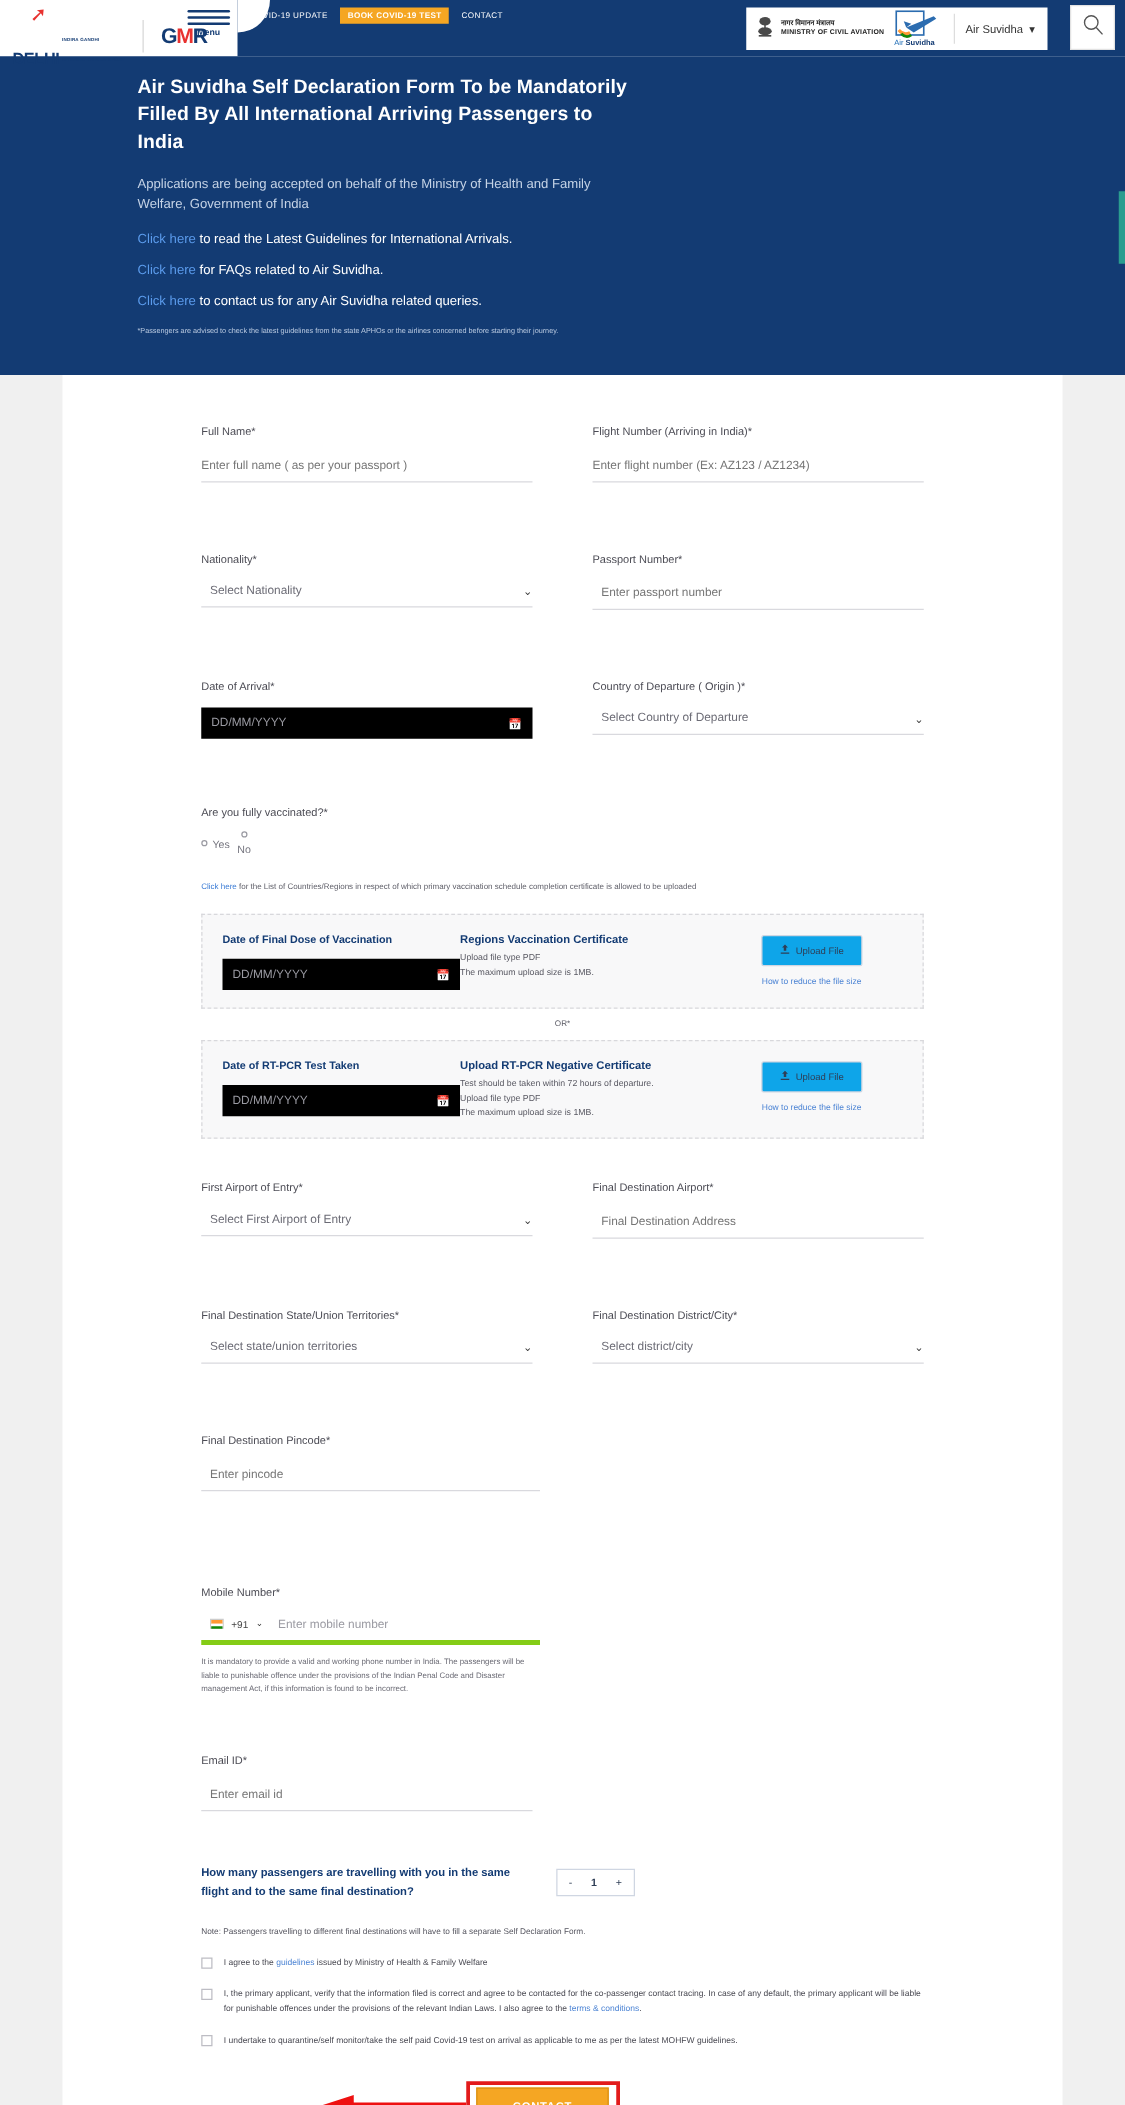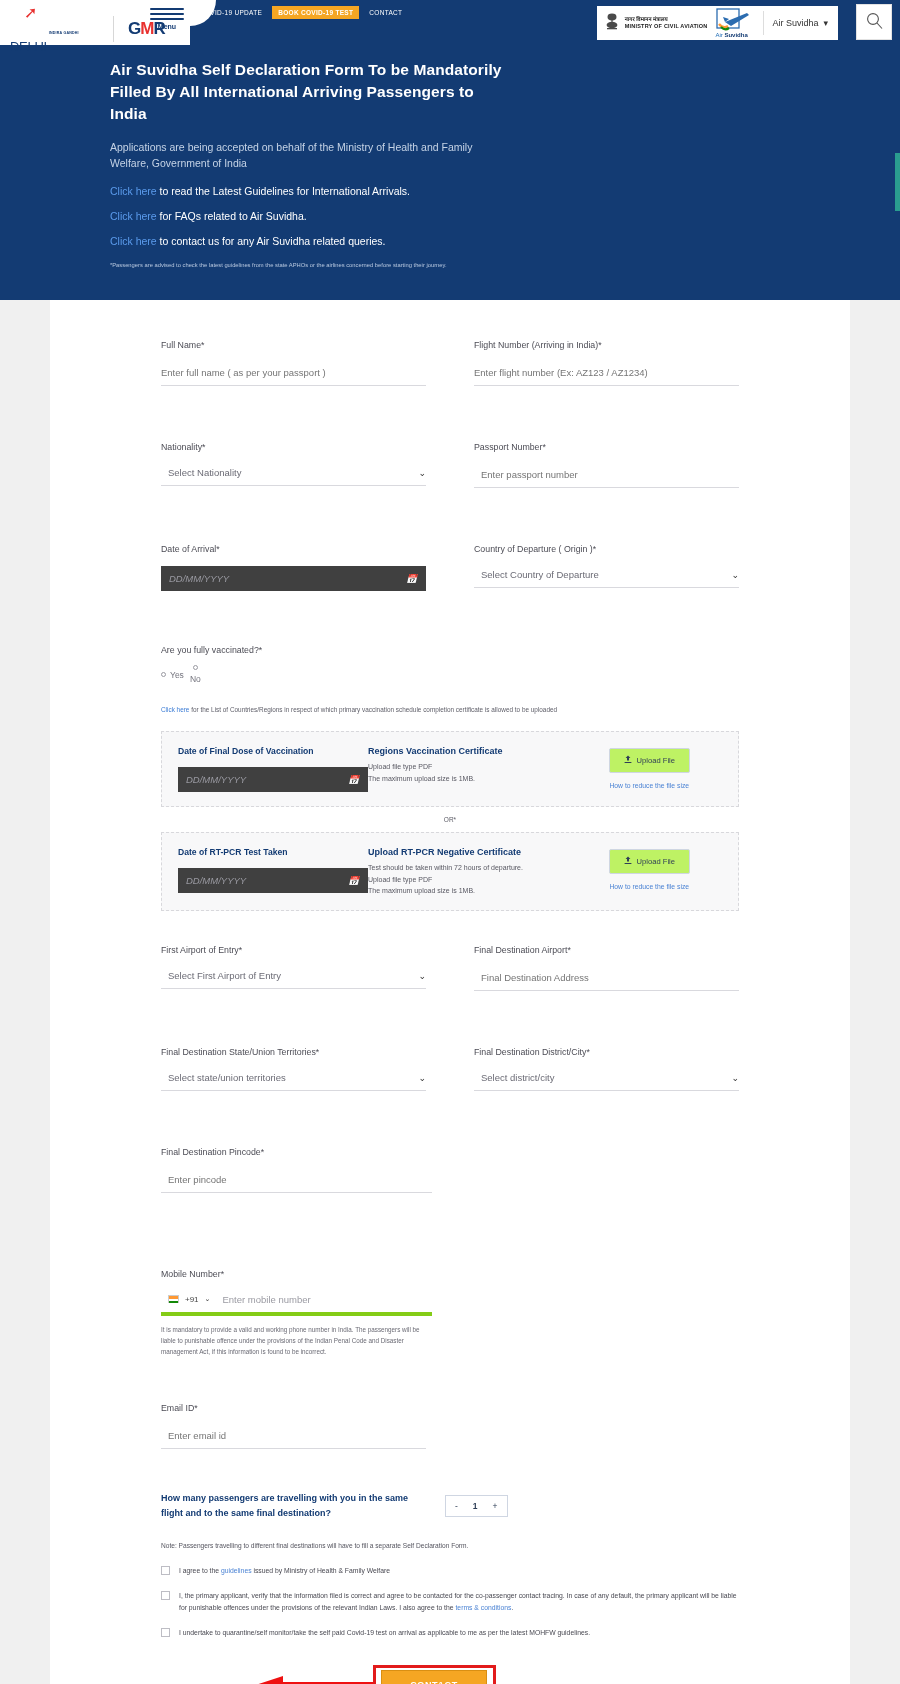--- a/index.html
+++ b/index.html
@@ -20,21 +20,21 @@
   }
   .topbar-blue:after {
     content: ""; position: absolute; left: 0; top: 0;
     width: 26px; height: 26px; background: #ffffff;
     border-bottom-right-radius: 26px;
   }
   .logos { position: absolute; left: 10px; top: 5px; display: flex; align-items: center; gap: 8px; z-index: 5;}
   .delhi-logo { display: flex; flex-direction: column; line-height: 1; }
   .delhi-mark { font-size: 16px; color: #e8312f; letter-spacing: -1px; margin-left: 14px; }
   .delhi-row { display: flex; align-items: flex-end; gap: 2px; }
-  .delhi-name { font-size: 13px; font-weight: normal; color: #133b73; letter-spacing: -0.3px; }
+  .delhi-name { font-size: 13px; font-weight: bold; color: #133b73; letter-spacing: -0.3px; }
   .delhi-sub { font-size: 3.6px; font-weight: bold; color: #133b73; line-height: 1.35; letter-spacing: .2px; }
   .logo-div { width: 1px; height: 26px; background: #d7d7d7; margin: 0 6px; }
   .gmr { font-size: 17px; font-weight: bold; color: #133b73; letter-spacing: -1px; }
   .gmr span { color: #e8312f; }
 
   .menu-btn { position: absolute; left: 150px; top: 8px; width: 34px; text-align: center; z-index: 6; }
   .menu-btn .bars { display: block; }
   .menu-btn .bars i { display: block; height: 2px; background: #133b73; margin-bottom: 3px; border-radius: 1px; }
   .menu-btn .mlabel { font-size: 7px; color: #133b73; font-weight: bold; margin-top: 1px; }
 
@@ -88,22 +88,22 @@
     font-family: "Liberation Sans", sans-serif; font-size: 9.5px; color: #9a9aa2;
     padding: 3px 0 7px 0; outline: none;
   }
   .inp.pad { padding-left: 7px; }
   .sel {
     width: 100%; border-bottom: 1px solid #d9d9de; font-size: 9.5px; color: #6b6b75;
     padding: 3px 0 7px 7px; display: flex; align-items: flex-end; justify-content: space-between;
   }
   .chev { font-size: 9px; color: #333; }
   .date-inp {
-    width: 100%; background: #404040; border: none; font-size: 9.5px; color: #9a9aa2;
-    padding: 7px 8px; display: flex; align-items: center; justify-content: space-between; font-style: italic;
+    width: 100%; background: #000000; border: none; font-size: 9.5px; color: #9a9aa2;
+    padding: 7px 8px; display: flex; align-items: center; justify-content: space-between;
   }
   .cal-ico { color: #b0b0b6; font-size: 9px; }
 
   .vacc-q { font-size: 8.8px; color: #4c4c55; margin-bottom: 10px; }
   .radios { font-size: 8.5px; color: #74747e; display: flex; align-items: center; gap: 10px; }
   .radios label { display: inline-flex; align-items: center; gap: 4px; }
   .rad { width: 5px; height: 5px; border: 1px solid #9a9aa2; border-radius: 50%; display: inline-block; }
 
   .cl-note { font-size: 6.4px; color: #5e5e68; margin: 22px 0 18px 0; }
   .cl-note a { color: #3a7bd5; text-decoration: none; }
@@ -114,21 +114,21 @@
     display: flex; align-items: flex-start;
   }
   .upanel .c1 { width: 196px; }
   .upanel .c2 { width: 215px; }
   .upanel .c3 { width: 150px; text-align: center; }
   .up-title { font-size: 8.6px; font-weight: bold; color: #133b73; margin-bottom: 11px; }
   .up-h { font-size: 9px; font-weight: bold; color: #133b73; margin-bottom: 5px; }
   .up-l { font-size: 7px; color: #585862; line-height: 1.6; }
   .up-btn {
     display: inline-flex; align-items: center; justify-content: center; gap: 5px;
-    border: 1px solid #cfd6e2; background: #bef264; color: #2f3e56; font-size: 7.6px;
+    border: 1px solid #cfd6e2; background: #0ea5e9; color: #2f3e56; font-size: 7.6px;
     padding: 6px 14px; border-radius: 2px; margin-top: 2px;
   }
   .up-link { display: block; font-size: 6.8px; color: #4b83d4; text-decoration: none; margin-top: 9px; }
   .or-sep { text-align: center; font-size: 6.5px; color: #5b5b65; padding: 9px 0; }
 
   
   .phone-wrap { display: flex; align-items: center; border-bottom: 4px solid #84cc16; padding: 3px 0 7px 7px; gap: 6px; }
   .flag { width: 11px; height: 8px; display: inline-block; position: relative; border: .5px solid #ccc; }
   .flag i { display: block; height: 2.33px; }
   .f1 { background: #ff9933; } .f2 { background: #fff; } .f3 { background: #138808; }

